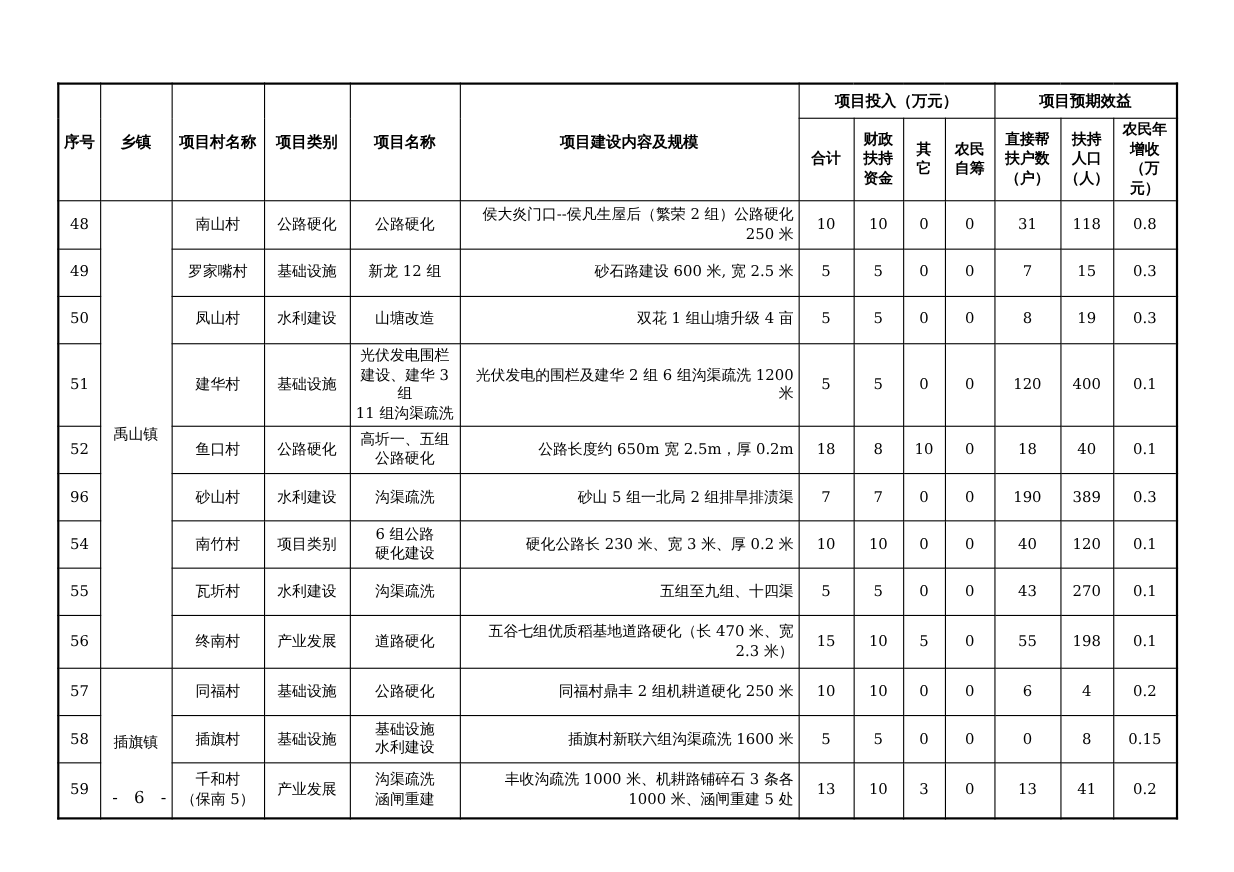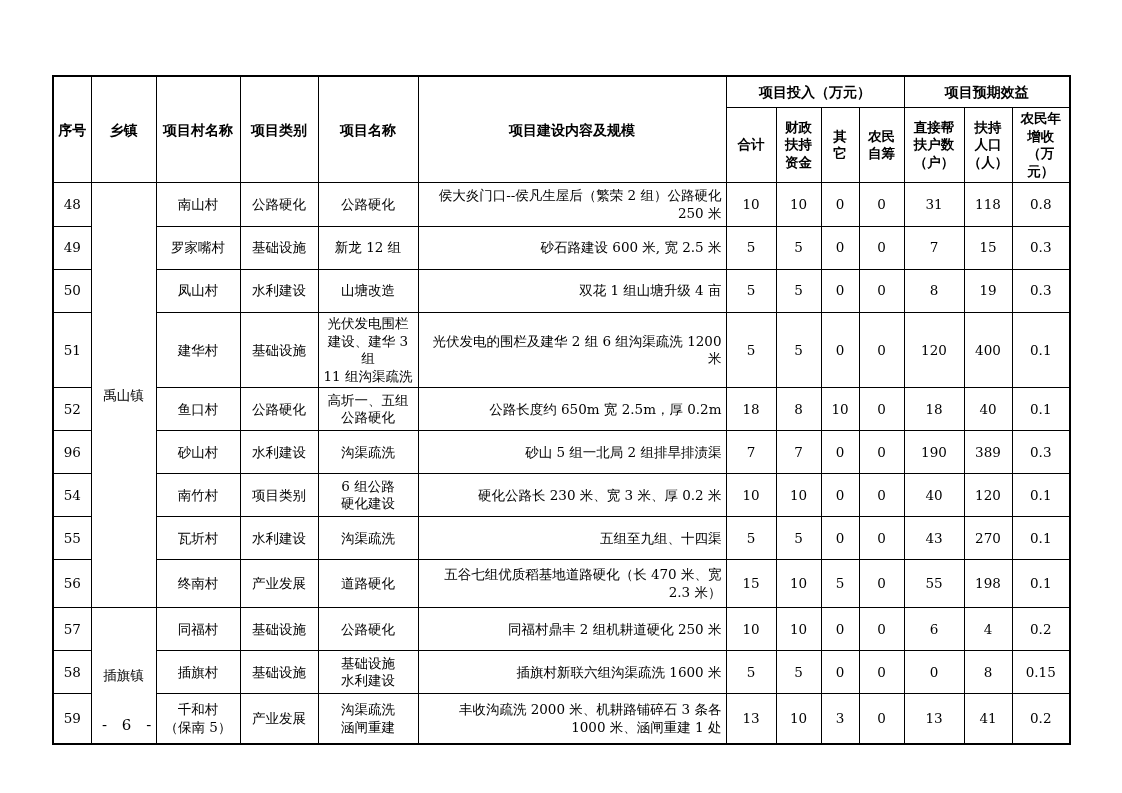--- a/index.html
+++ b/index.html
@@ -246,21 +246,21 @@
           <td>8</td>
           <td>0.15</td>
         </tr>
         <tr>
           <td>59</td>
           <td>千和村
 （保南 5）</td>
           <td>产业发展</td>
           <td>沟渠疏洗
 涵闸重建</td>
-          <td class="cell-content">丰收沟疏洗 2000 米、机耕路铺碎石 3 条各 1000 米、涵闸重建 1 处</td>
+          <td class="cell-content">丰收沟疏洗 1000 米、机耕路铺碎石 3 条各 1000 米、涵闸重建 5 处</td>
           <td>13</td>
           <td>10</td>
           <td>3</td>
           <td>0</td>
           <td>13</td>
           <td>41</td>
           <td>0.2</td>
         </tr>
       </tbody>
   </table>

